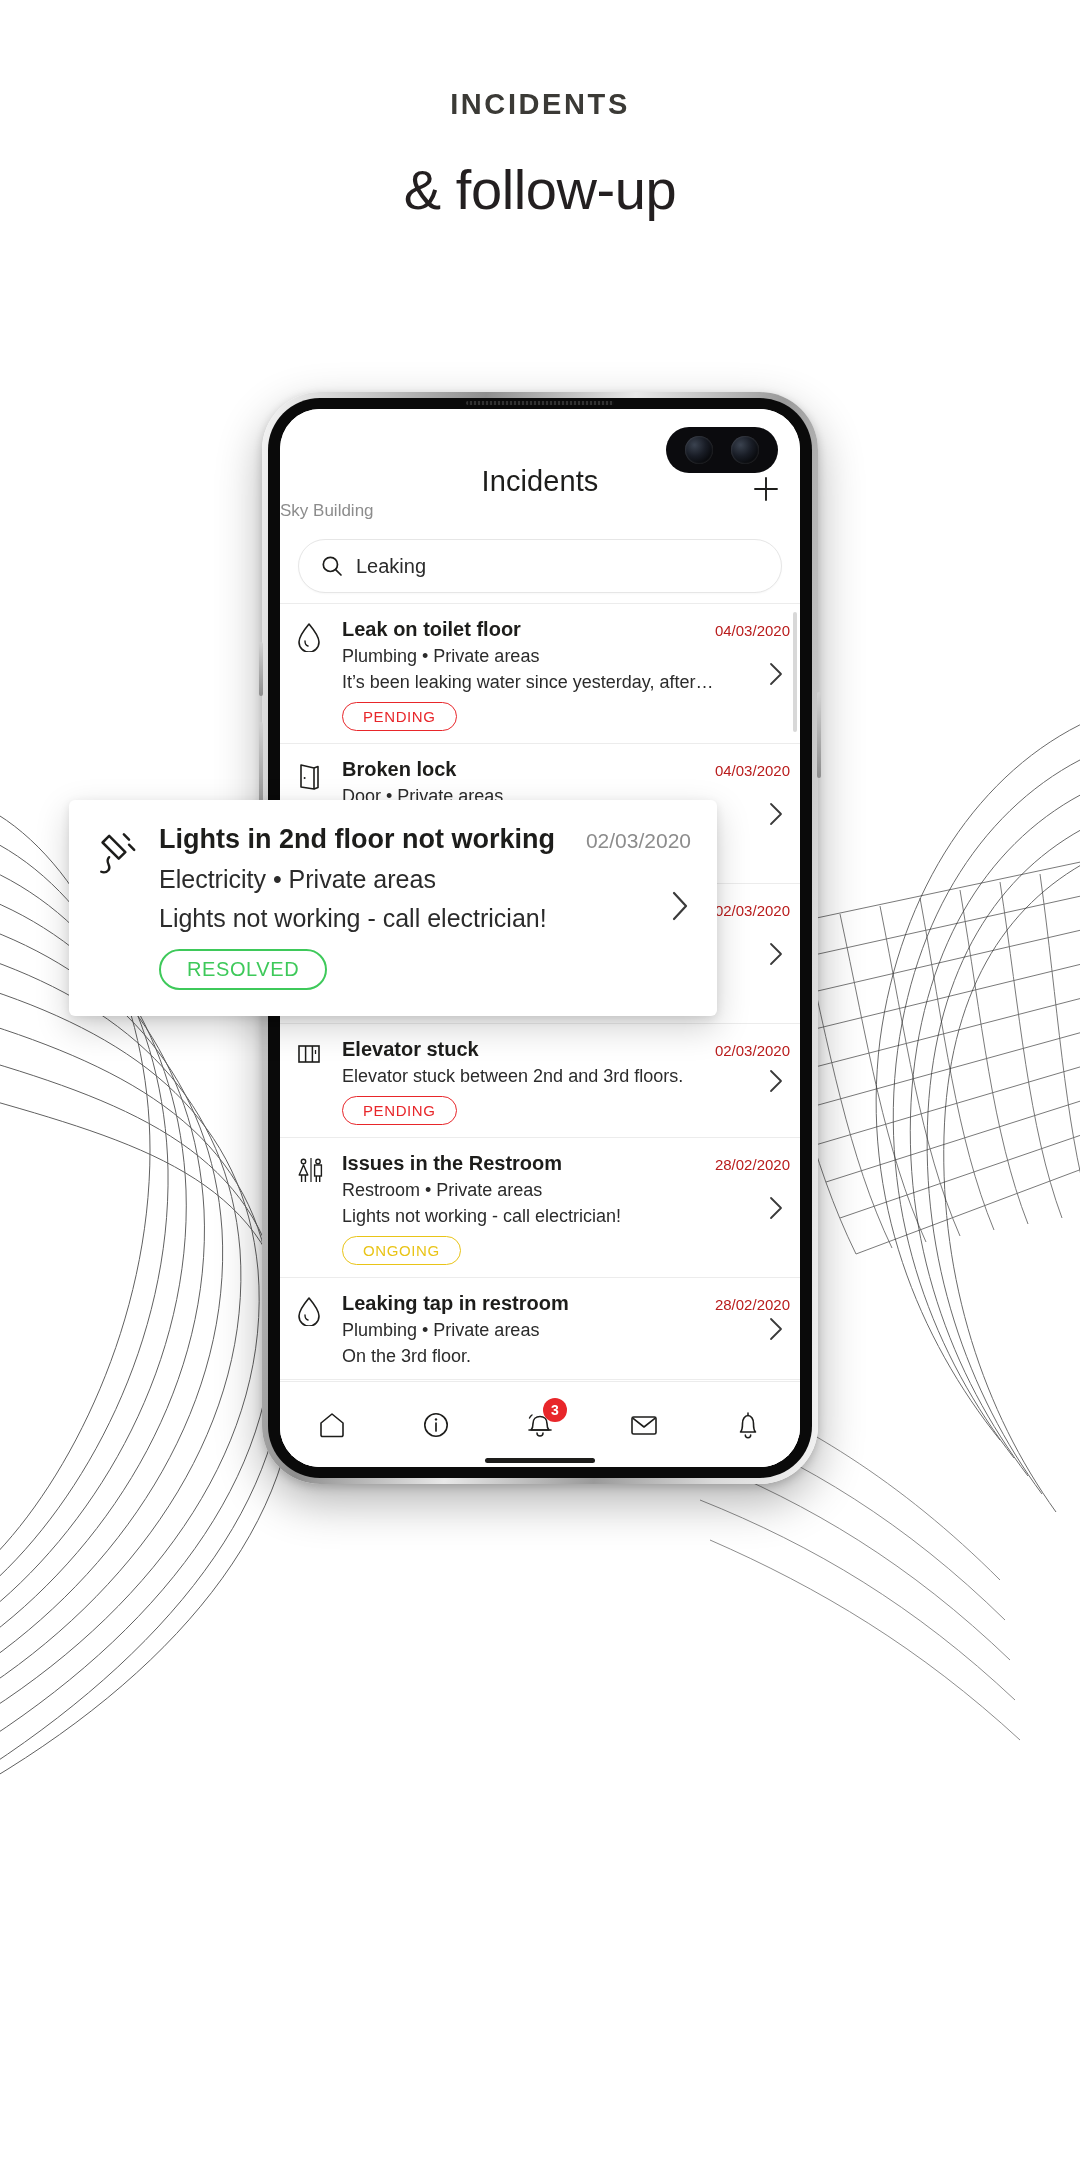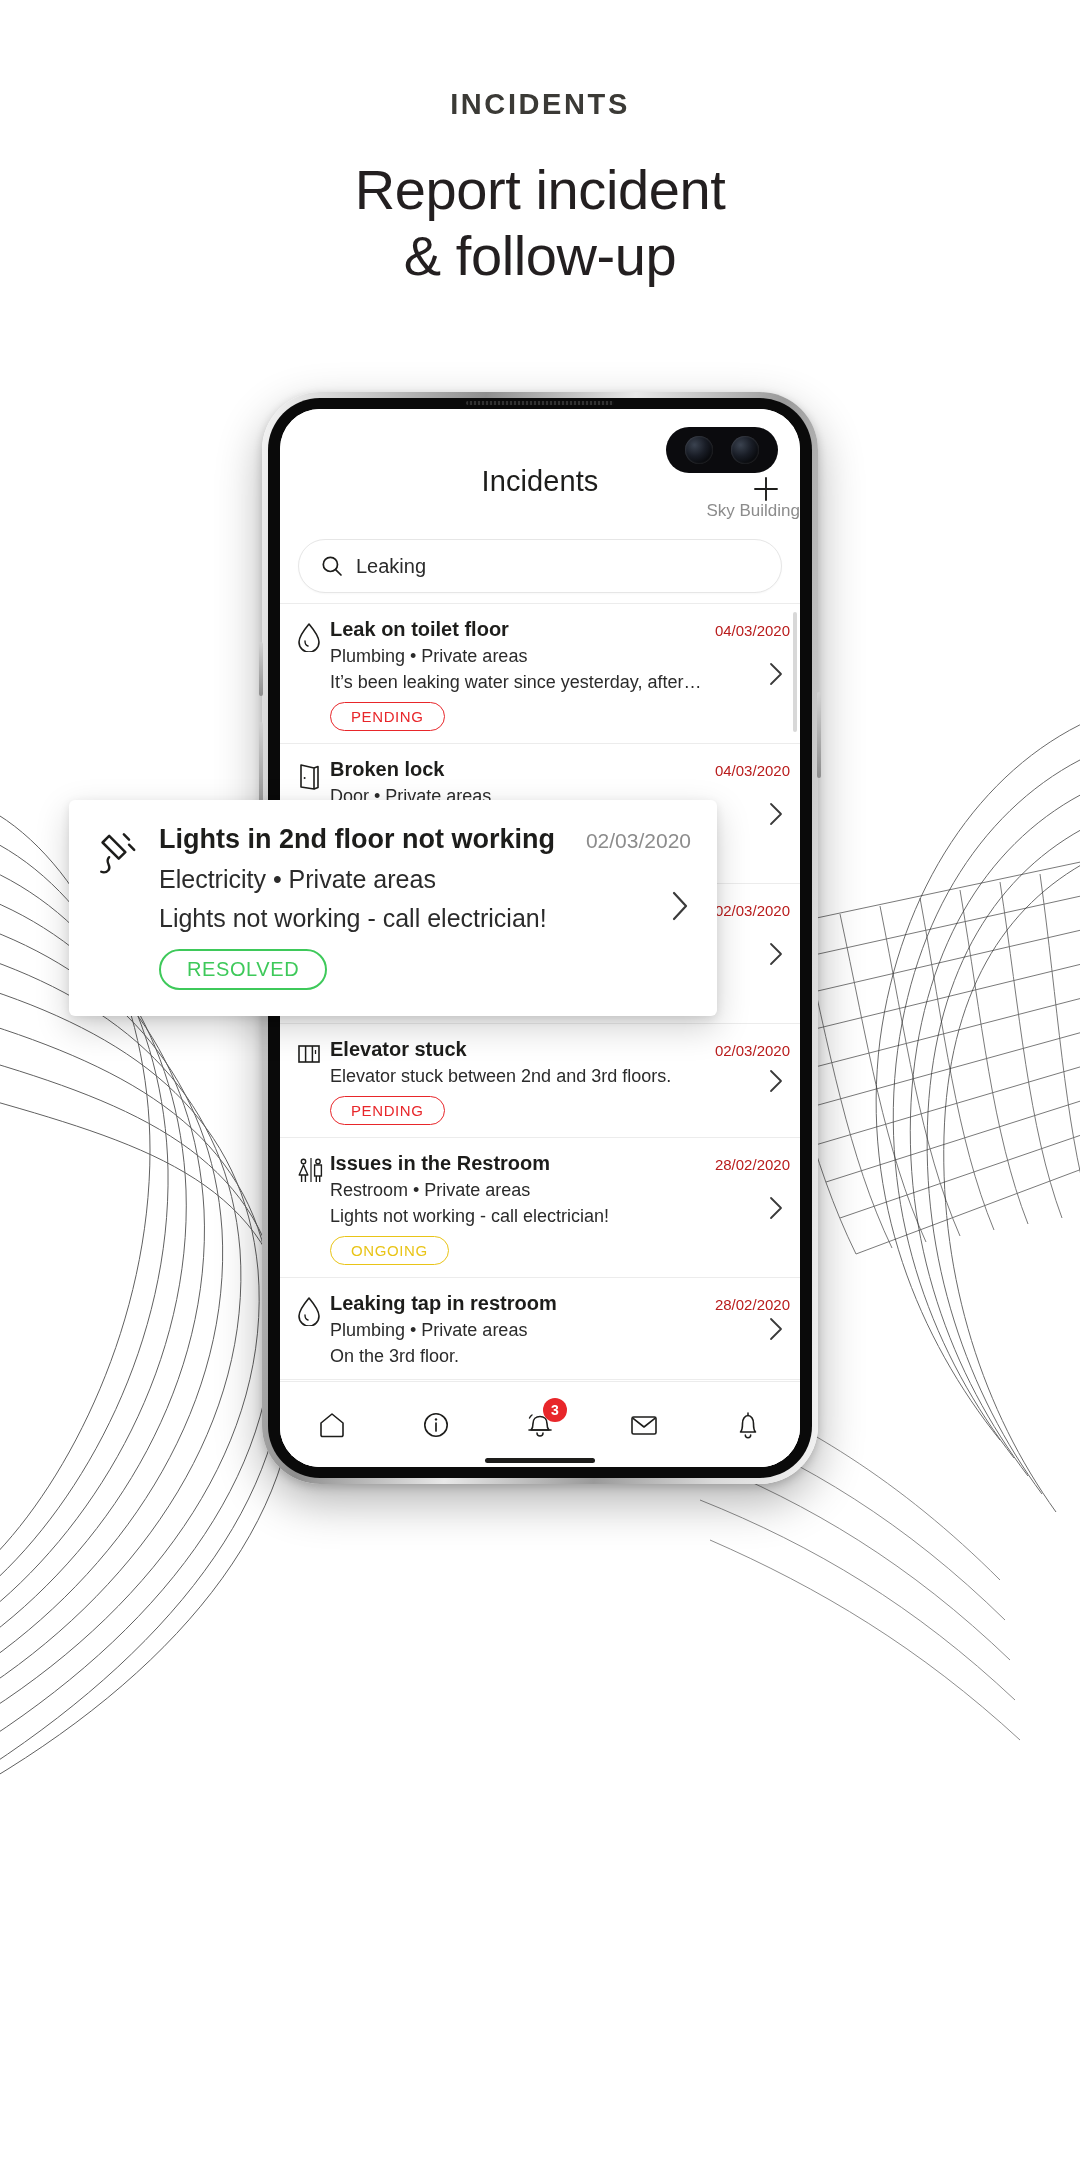--- a/index.html
+++ b/index.html
@@ -79,21 +79,21 @@
     box-shadow: inset 0 0 2px rgba(255,255,255,.25);
   }
 
   
   .app { position: relative; width: 100%; height: 100%; background: #fff; display: flex; flex-direction: column; }
 
   .app-topbar {
     position: relative; padding: 56px 0 6px 0; flex: 0 0 auto;
   }
   .app-title { text-align: center; font-size: 29px; color: #1d1d1b; letter-spacing: .1px; }
-  .app-subtitle { text-align: right; font-size: 17px; color: #8c8c8c; margin-top: 3px; }
+  .app-subtitle { text-align: left; font-size: 17px; color: #8c8c8c; margin-top: 3px; }
   .add-btn {
     position: absolute; right: 14px; top: 60px;
     width: 40px; height: 40px; display: flex; align-items: center; justify-content: center;
     color: #1d1d1b;
   }
   .add-btn svg { display: block; }
 
   .search-wrap { padding: 12px 18px 10px 18px; flex: 0 0 auto; }
   .search-bar {
     height: 54px; border: 1px solid #e6e6e6; border-radius: 28px;
@@ -106,21 +106,21 @@
   
   .list-area { position: relative; flex: 1 1 auto; overflow: hidden; border-top: 1px solid #ececec; }
   .scrollbar {
     position: absolute; right: 3px; top: 8px; width: 4px; height: 120px;
     border-radius: 3px; background: #d8d8d8; z-index: 5;
   }
   .incident-row {
     position: relative;
     padding: 14px 10px 12px 16px;
     border-bottom: 1px solid #ececec;
-    display: flex; align-items: flex-start; 
+    display: flex; align-items: flex-start; gap: 12px;
   }
   .row-icon { flex: 0 0 34px; width: 34px; padding-top: 4px; color: #1d1d1b; }
   .row-icon svg { display: block; }
   .row-body { flex: 1 1 auto; min-width: 0; }
   .row-headline { display: flex; align-items: baseline; gap: 8px; }
   .row-title { font-size: 20px; font-weight: 700; color: #1d1d1b; flex: 1 1 auto; white-space: nowrap; overflow: hidden; }
   .row-date { font-size: 15px; color: #b91c1c; flex: 0 0 auto; white-space: nowrap; }
   .row-meta { font-size: 18px; color: #2b2b2b; margin-top: 5px; }
   .row-desc {
     font-size: 18px; color: #2b2b2b; margin-top: 5px;
@@ -176,21 +176,20 @@
   .float-card .fc-desc { font-size: 25px; color: #2b2b2b; margin-top: 10px; }
   .float-card .badge { font-size: 20px; padding: 7px 26px; border-radius: 22px; margin-top: 16px; border-width: 2px; }
   .float-card .fc-chevron { position: absolute; right: 26px; top: 50%; transform: translateY(-50%); color: #3a3a3a; }
 </style>
 </head>
 <body>
 
 <div class="promo-header">
   <div class="promo-eyebrow">INCIDENTS</div>
   <div class="promo-title">
-    <span class="l1">Report incident</span>
     <span class="l2">&amp; follow-up</span>
   </div>
 </div>
 
 <div class="bg-art">
   <svg width="1080" height="1100" viewBox="0 0 1080 1100" fill="none" xmlns="http://www.w3.org/2000/svg">
     <g stroke="#2b2b2b" stroke-width="1" fill="none" opacity="0.75">
       <path d="M-10 130 C 80 180, 150 320, 150 470 C 150 640, 70 800, -10 880"></path>
       <path d="M-10 160 C 90 210, 165 340, 168 490 C 171 660, 85 820, -10 905"></path>
       <path d="M-10 190 C 100 240, 180 360, 186 510 C 192 680, 100 840, -10 930"></path>

